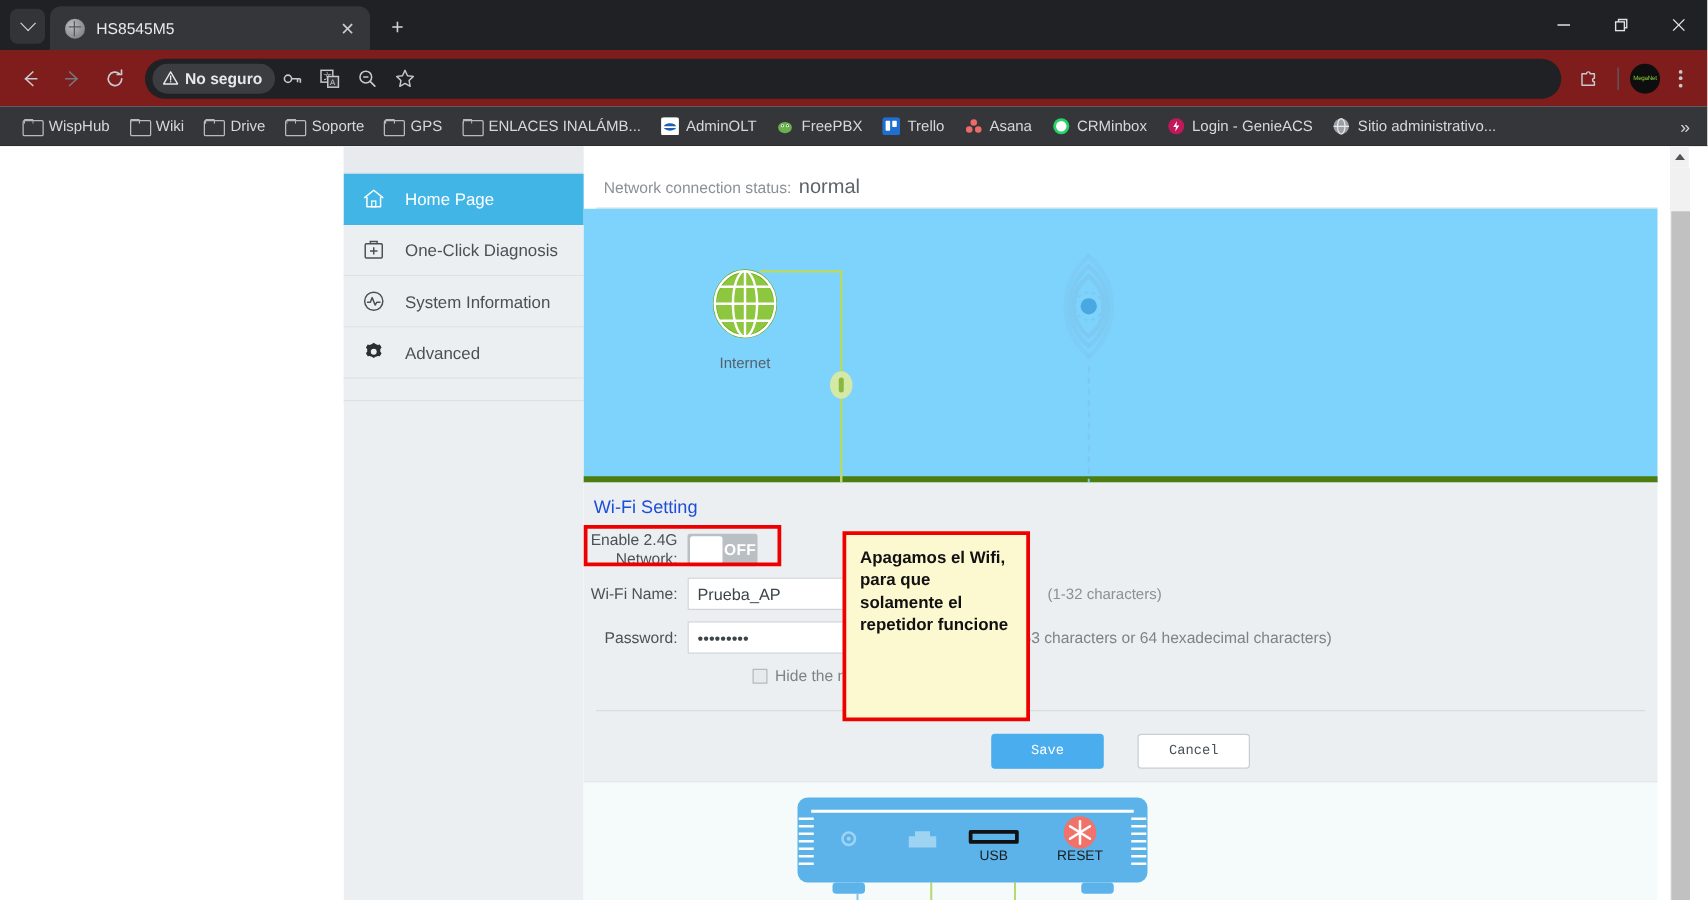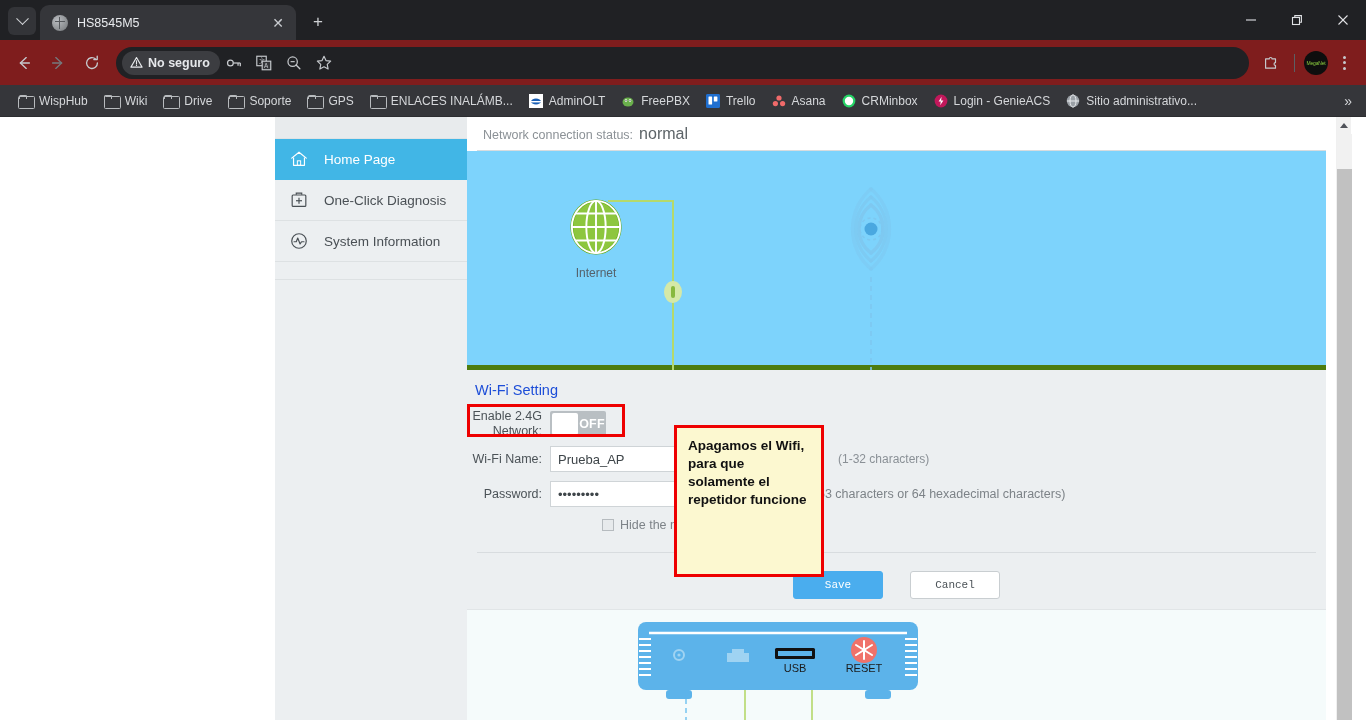--- a/index.html
+++ b/index.html
@@ -112,21 +112,21 @@
   .sb-item.active::after {
     content:''; position:absolute; right:-10px; top:0;
     border-top:20.5px solid transparent; border-bottom:20.5px solid transparent;
     border-left:10px solid #41b6e6;
   }
   .sb-ico { width:22px;height:22px; display:flex; align-items:center; justify-content:center; flex:none; }
 
   
   .content { position:absolute; left:467px; top:0; right:15px; height:603px; background:#ffffff; }
 
-  .status-row { padding: 8px 0 0 16px; display:flex; align-items:baseline; gap:6px; }
+  .status-row { padding: 24px 0 0 16px; display:flex; align-items:baseline; gap:6px; }
   .status-lbl { font-size:12.5px; color:#8b9196; }
   .status-val { font-size:16px; color:#5d6468; }
   .hr-line { height:1px; background:#d8dcdf; margin: 7px 10px 0 10px; }
 
   .diagram { position:relative; height: 219px; background:#7dd3fc; margin: 0 10px 0 0;
              border-bottom:5px solid #4d7c0f; }
 
   .globe-wrap { position:absolute; left:99px; top:47px; text-align:center; width:60px; }
   .globe-lbl { font-size:12px; color:#55616b; margin-top:6px; }
 
@@ -429,20 +429,29 @@
         <div class="sb-item">
           <span class="sb-ico">
             <svg width="20" height="20" viewBox="0 0 22 22">
                 <circle cx="11" cy="11" r="8" fill="none" stroke="#4a5055" stroke-width="1.3"></circle>
                 <path d="M5.5 11.8 H8 L9.6 7.8 L12.2 14.3 L13.8 11.8 H16.5" fill="none" stroke="#4a5055" stroke-width="1.3" stroke-linejoin="round" stroke-linecap="round"></path>
               </svg>
           </span>
           <span>System Information</span>
         </div>
 
+        <div class="sb-item">
+          <span class="sb-ico">
+            <svg width="20" height="20" viewBox="0 0 22 22">
+                <path d="M11 2.5 l1.6 1.0 a7.6 7.6 0 0 1 1.9 .8 l1.8 -.4 1.6 2.8 -1.2 1.4 a7.6 7.6 0 0 1 0 2.1 l1.2 1.4 -1.6 2.8 -1.8 -.4 a7.6 7.6 0 0 1 -1.9 .8 l-1.6 1.0 h-0 l-1.6 -1.0 a7.6 7.6 0 0 1 -1.9 -.8 l-1.8 .4 -1.6 -2.8 1.2 -1.4 a7.6 7.6 0 0 1 0 -2.1 l-1.2 -1.4 1.6 -2.8 1.8 .4 a7.6 7.6 0 0 1 1.9 -.8 z" fill="#2b2f33"></path>
+                <circle cx="11" cy="10.4" r="2.6" fill="#eceff1"></circle>
+              </svg>
+          </span>
+          <span>Advanced</span>
+        </div>
 
         <div class="sb-item" style="height:18px;border-bottom:1px solid #dde1e3;"></div>
       </div>
 
       <div class="content">
 
         <div class="status-row">
           <span class="status-lbl">Network connection status:</span>
           <span class="status-val">normal</span>
         </div>

